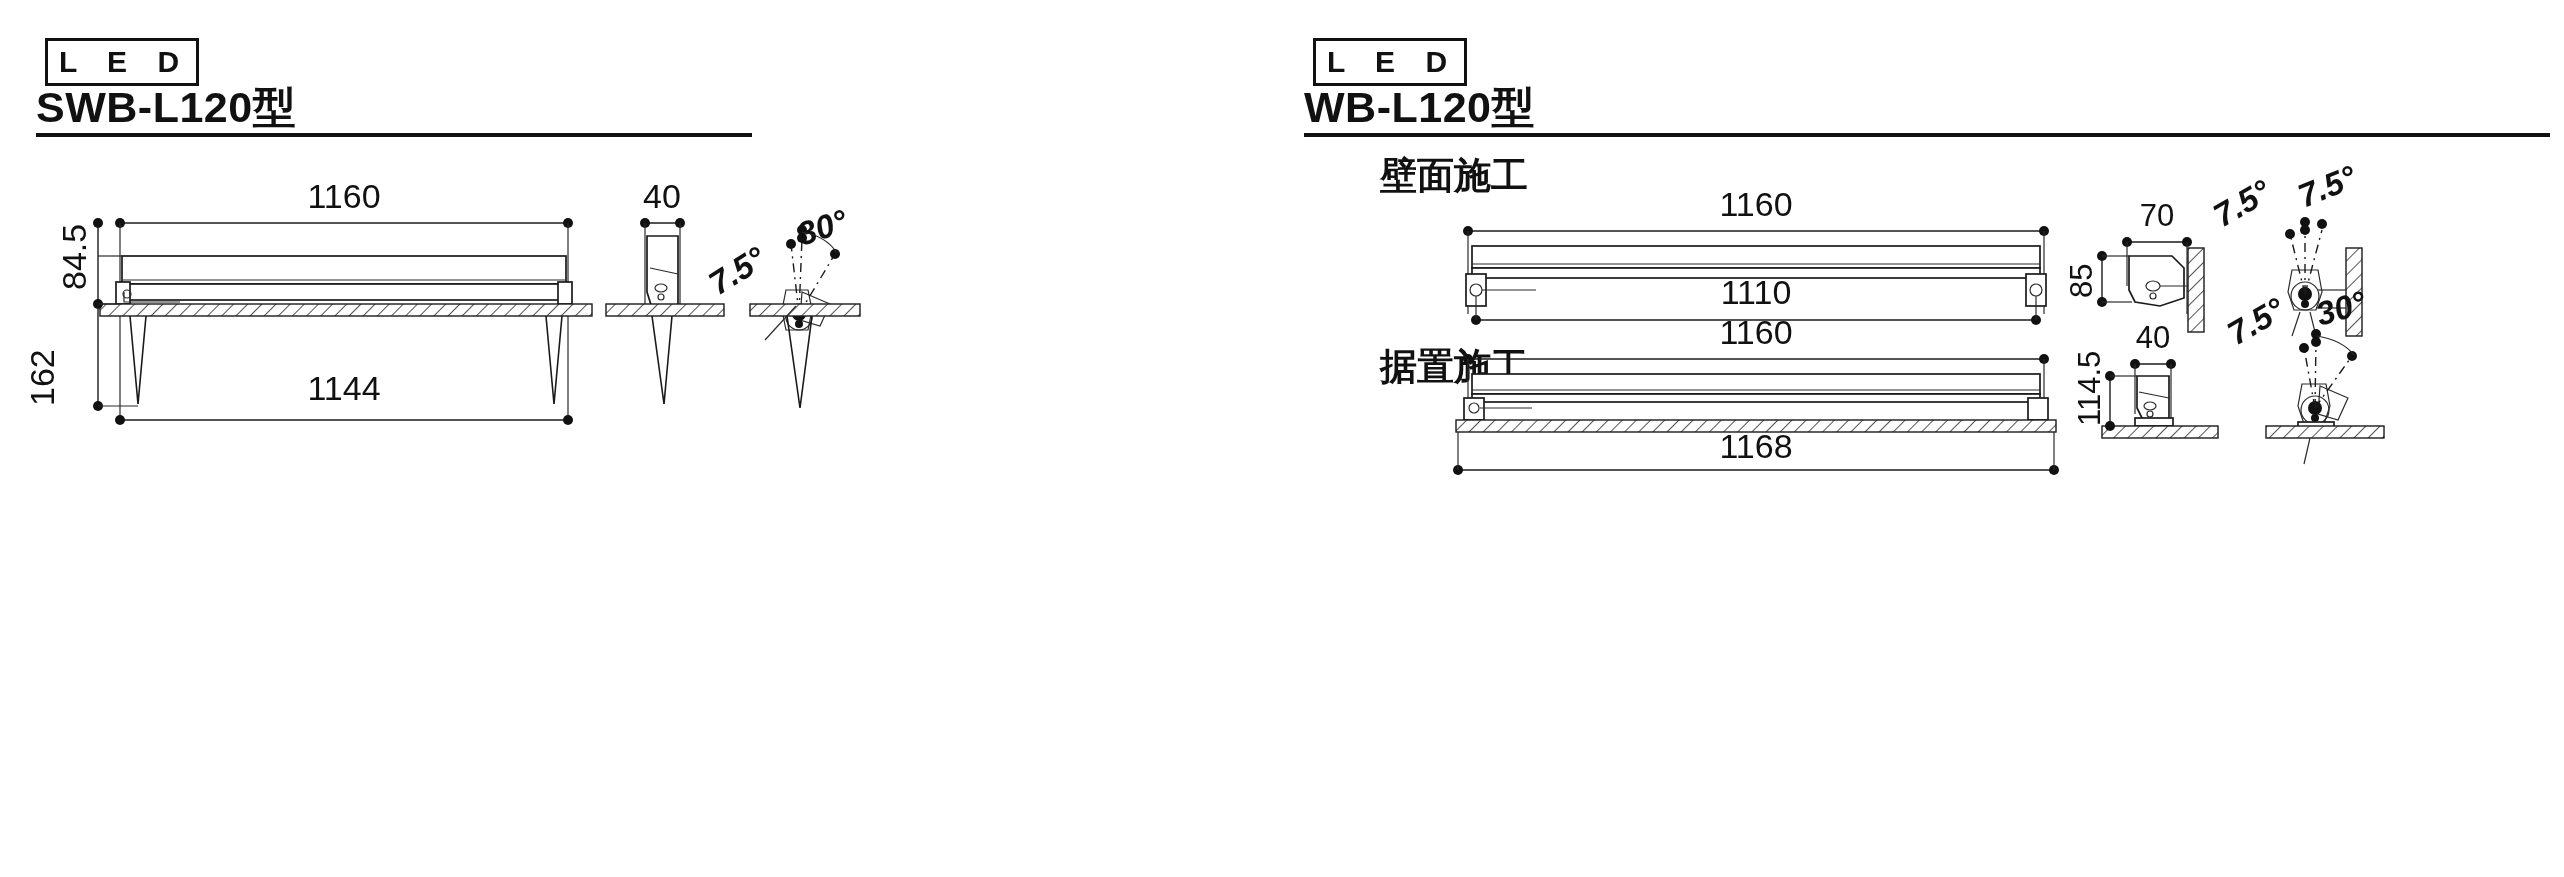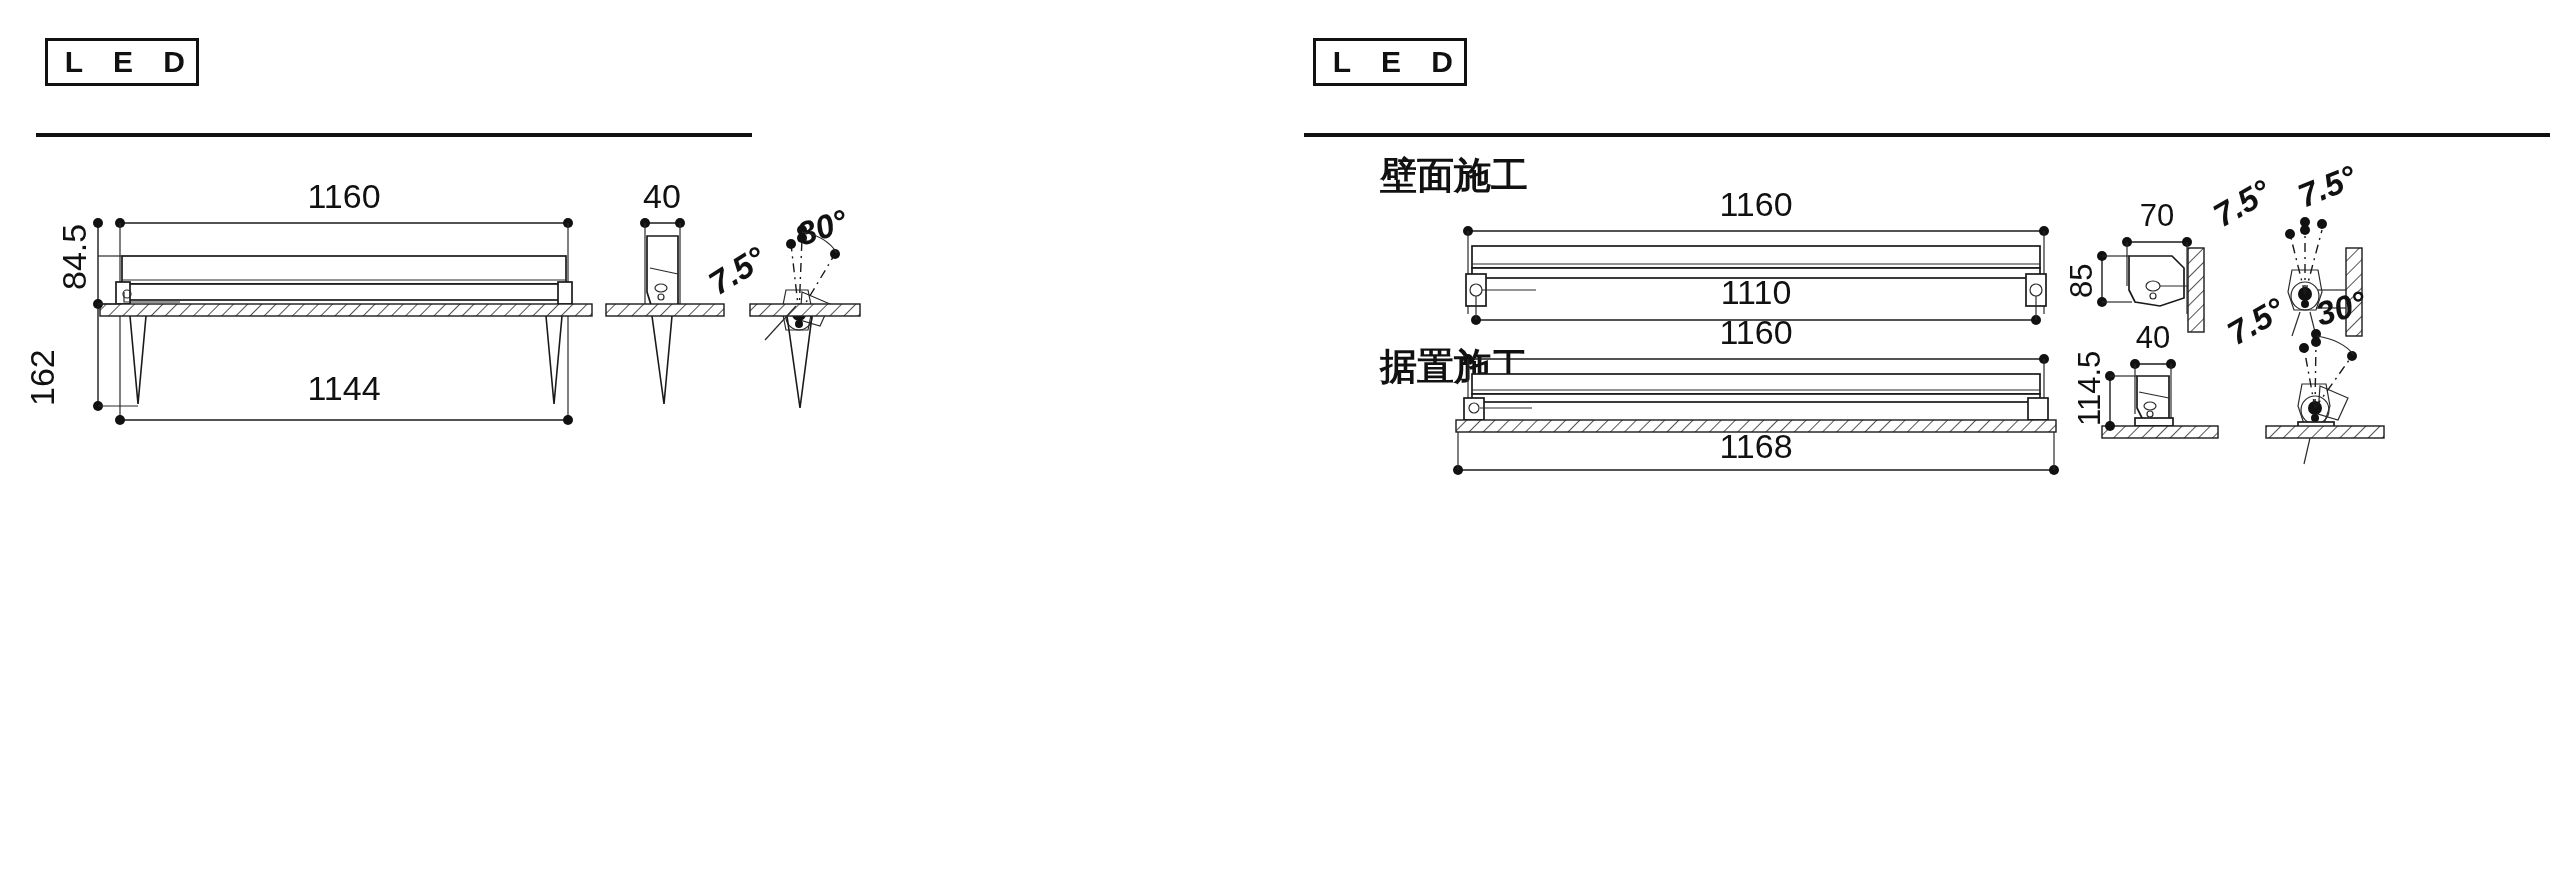--- a/index.html
+++ b/index.html
@@ -2,21 +2,21 @@
 <html><head>
 <meta charset="utf-8">
 <style>
   html,body{margin:0;padding:0;background:#ffffff;}
   body{width:2564px;height:877px;font-family:"Liberation Sans","DejaVu Sans",sans-serif;color:#000;overflow:hidden;}
   .page{position:relative;width:2564px;height:877px;}
   .col{position:absolute;top:0;height:877px;}
   #col-left{left:0;width:1290px;}
   #col-right{left:1290px;width:1274px;}
 
-  .badge{position:absolute;border:3px solid #111;background:#fff;display:flex;align-items:center;justify-content:flex-end;}
+  .badge{position:absolute;border:3px solid #111;background:#fff;display:flex;align-items:center;justify-content:flex-start;}
   .badge span{font-size:30px;font-weight:700;letter-spacing:11px;text-indent:11px;color:#111;line-height:1;}
 
   .title{position:absolute;font-size:43px;font-weight:700;color:#111;letter-spacing:0.5px;white-space:nowrap;line-height:1;}
   .rule{position:absolute;height:4px;background:#111;}
 
   svg{display:block;overflow:visible;}
   .ln{fill:none;stroke:#1a1a1a;stroke-width:1.6;}
   .ln-thin{fill:none;stroke:#2a2a2a;stroke-width:1.2;}
   .ln-dim{fill:none;stroke:#1a1a1a;stroke-width:1.4;}
   .ln-dash{fill:none;stroke:#1a1a1a;stroke-width:1.4;stroke-dasharray:9 5 2 5;}
@@ -32,20 +32,21 @@
 <body>
 
 <div class="page">
 
   <div class="col" id="col-left">
 
     <div class="badge" style="left:45px;top:38px;width:148px;height:42px;">
       <span>L E D</span>
     </div>
 
+    <div class="title" style="left:36px;top:86px;">SWB-L120型</div>
 
     <div class="rule" style="left:36px;top:133px;width:716px;"></div>
 
     <svg style="position:absolute;left:60px;top:180px;" width="1180" height="260" viewBox="0 0 1180 260">
       <defs>
         <pattern id="hatch45" width="10" height="10" patternUnits="userSpaceOnUse" patternTransform="rotate(45)">
           <rect width="10" height="10" fill="#ffffff"></rect>
           <line x1="0" y1="0" x2="0" y2="10" stroke="#1a1a1a" stroke-width="1.5"></line>
         </pattern>
         <pattern id="hatchwall" width="10" height="10" patternUnits="userSpaceOnUse" patternTransform="rotate(45)">
@@ -134,20 +135,21 @@
       </g>
     </svg>
   </div>
 
   <div class="col" id="col-right">
 
     <div class="badge" style="left:23px;top:38px;width:148px;height:42px;">
       <span>L E D</span>
     </div>
 
+    <div class="title" style="left:14px;top:86px;">WB-L120型</div>
 
     <div class="rule" style="left:14px;top:133px;width:1246px;"></div>
 
     <div class="jp" style="left:90px;top:157px;">壁面施工</div>
 
     <svg style="position:absolute;left:70px;top:186px;" width="1200" height="150" viewBox="0 0 1200 150">
 
       <text class="dimtxt" x="396" y="30" text-anchor="middle">1160</text>
       <line class="ln-dim" x1="108" y1="45" x2="684" y2="45"></line>
       <circle class="dot" cx="108" cy="45" r="5"></circle>

